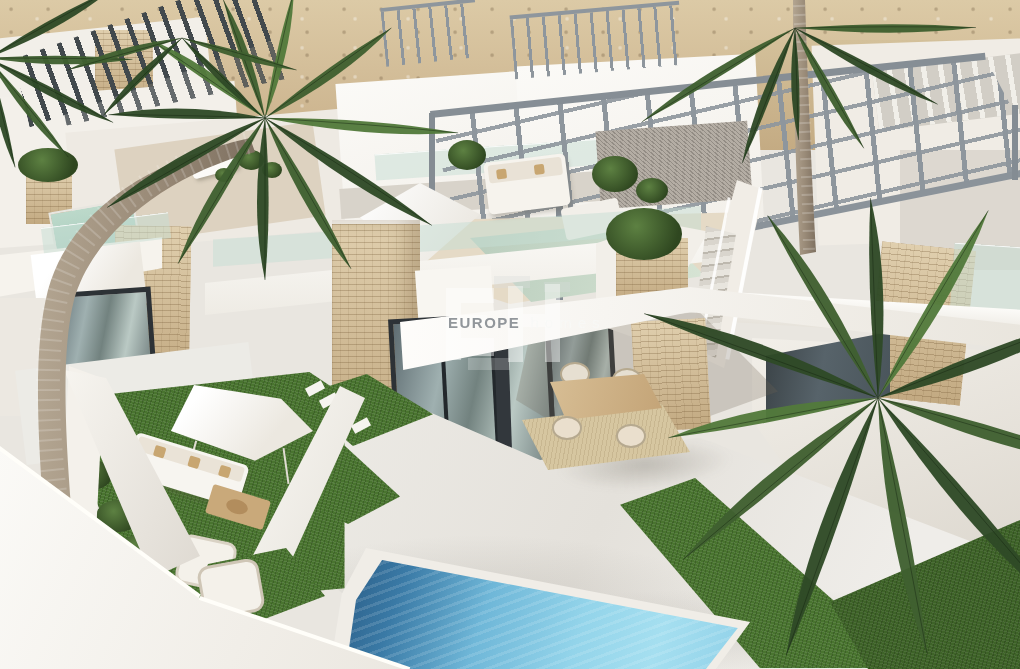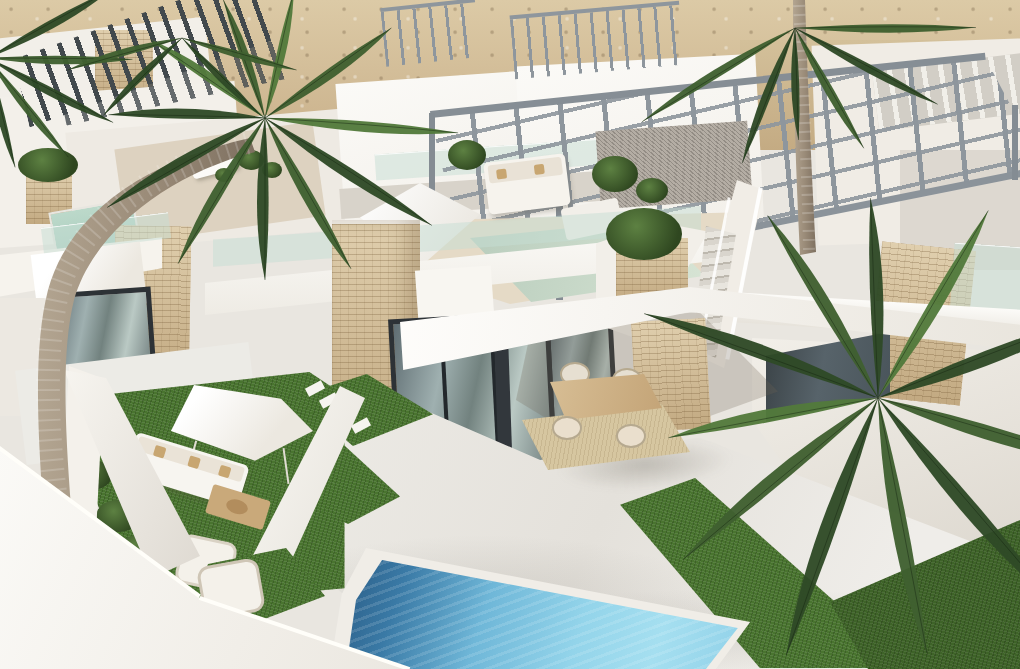--- a/index.html
+++ b/index.html
@@ -287,14 +287,30 @@
         <path d="M878,398 Q770.8468937472609,485.27568277359404 683.1761704495652,559.4103323156255" fill="none" stroke="rgba(20,35,15,.45)" stroke-width="1"></path>
         <path d="M878,398 Q761.525735667596,400.6007198127696 668.5115494454369,437.64885948626636 Q763.3463796323177,426.63714152455105 878,398 Z" fill="#527a3b" opacity="0.96"></path>
         <path d="M878,398 Q762.7813521949903,418.5568727174465 668.5115494454369,437.64885948626636" fill="none" stroke="rgba(20,35,15,.45)" stroke-width="1"></path>
       </g>
   </svg>
 
   <div class="abs" style="left:0;top:440px;width:560px;height:229px;clip-path:polygon(0 4.4%,35.7% 69%,73.2% 100%,0 100%);background:linear-gradient(115deg,#fbfaf7 0%,#f1eee8 50%,#e6e2da 100%);"></div>
   <div class="abs" style="left:0;top:446px;width:250px;height:4px;background:#fffef9;transform:rotate(36.5deg);transform-origin:left top;"></div>
   <div class="abs" style="left:200px;top:596px;width:222px;height:4px;background:#fffef9;transform:rotate(18.7deg);transform-origin:left top;"></div>
 
+  <div class="abs" style="left:416px;top:268px;width:230px;height:112px;opacity:.85;pointer-events:none;">
+    <div class="wm-block" style="left:78px;top:8px;width:36px;height:12px;background:#d9dcdd;opacity:.4;"></div>
+    <div class="wm-block" style="left:128px;top:14px;width:26px;height:10px;background:#d9dcdd;opacity:.35;"></div>
+    <div class="wm-block" style="left:30px;top:20px;width:15px;height:72px;background:#fff;opacity:.5;"></div>
+    <div class="wm-block" style="left:45px;top:20px;width:33px;height:15px;background:#fff;opacity:.5;"></div>
+    <div class="wm-block" style="left:45px;top:47px;width:26px;height:11px;background:#fff;opacity:.45;"></div>
+    <div class="wm-block" style="left:45px;top:70px;width:33px;height:18px;background:#fff;opacity:.5;"></div>
+    <div class="wm-block" style="left:92px;top:18px;width:15px;height:76px;background:#fff;opacity:.5;"></div>
+    <div class="wm-block" style="left:107px;top:46px;width:22px;height:13px;background:#fff;opacity:.45;"></div>
+    <div class="wm-block" style="left:129px;top:16px;width:15px;height:78px;background:#fff;opacity:.5;"></div>
+    <div class="wm-block" style="left:52px;top:90px;width:42px;height:12px;background:#fff;opacity:.25;"></div>
+    <div class="abs" style="left:32px;top:46px;width:196px;height:18px;white-space:nowrap;font-size:15px;line-height:18px;">
+      <span style="font-weight:bold;letter-spacing:1.5px;color:rgba(120,126,133,.95);">EUROPE</span>
+      <span style="letter-spacing:6px;margin-left:6px;color:rgba(248,249,247,.8);">homes</span>
+    </div>
+  </div>
 
 </div>
 
 </body></html>

